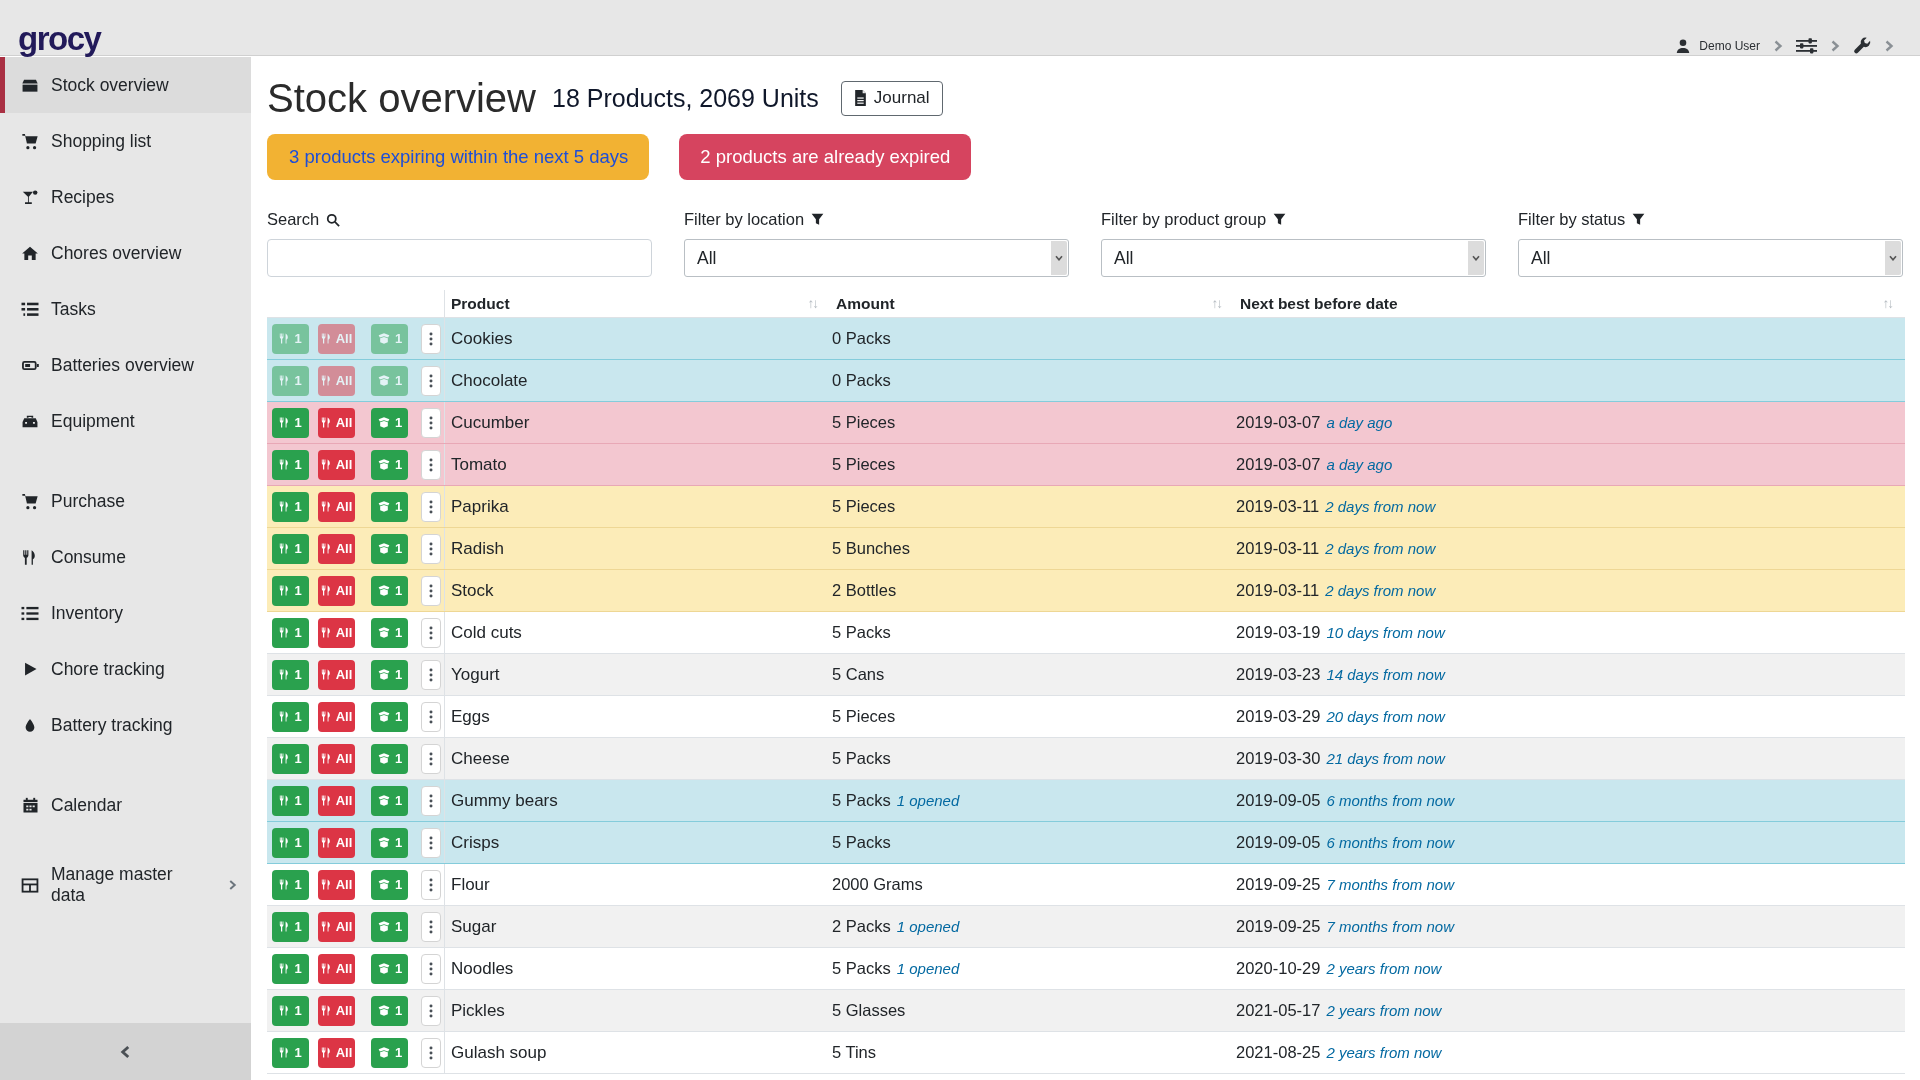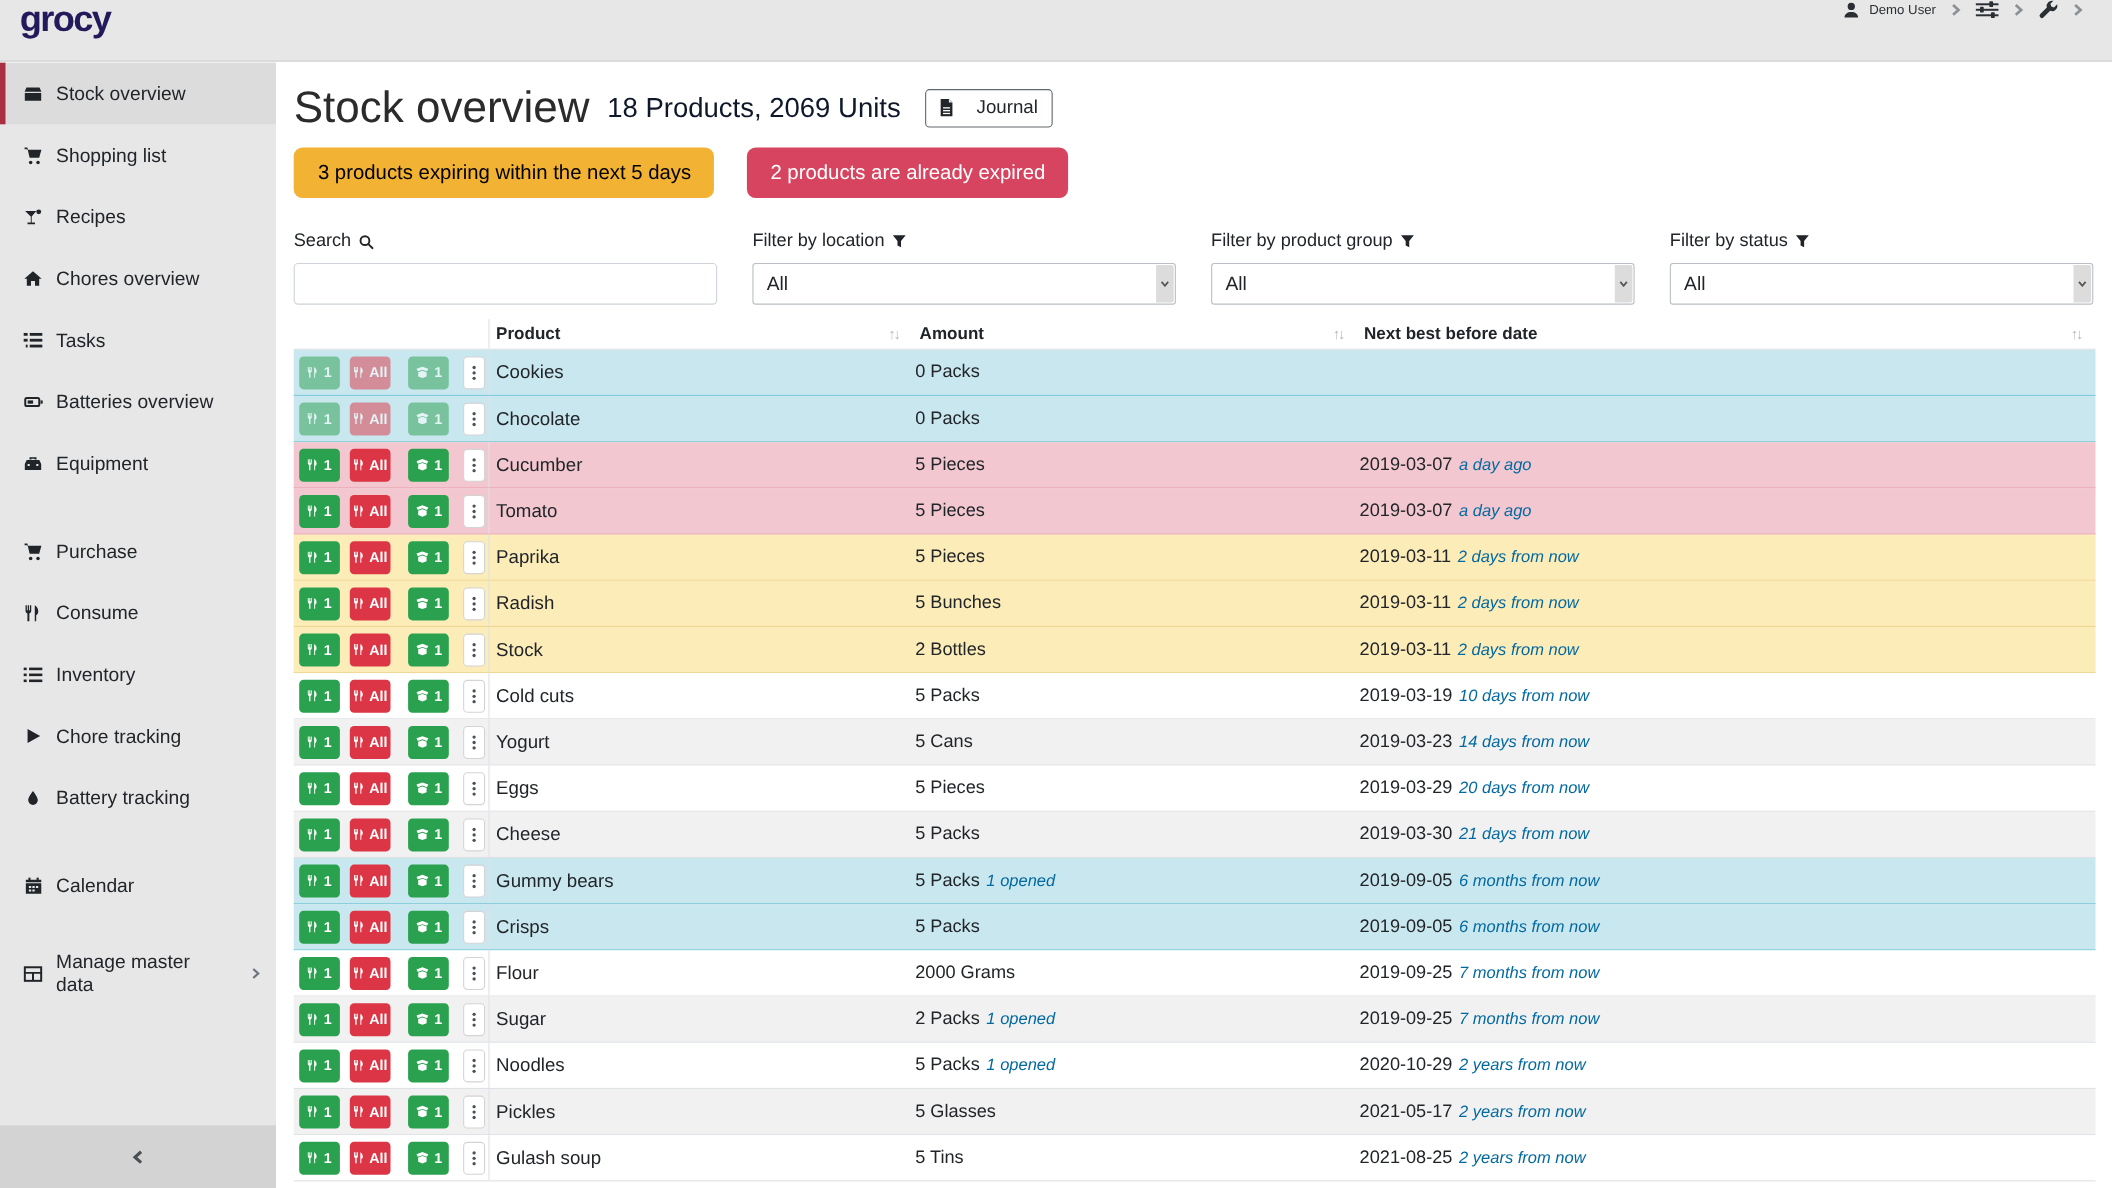--- a/index.html
+++ b/index.html
@@ -9,21 +9,21 @@
     font-family:"Liberation Sans","DejaVu Sans",sans-serif;
     -webkit-font-smoothing:antialiased;
   }
   svg{display:block;}
   button{font-family:inherit;cursor:pointer;}
 
   
   .navbar{
     position:absolute;top:0;left:0;width:1920px;height:56px;
     background:#e7e7e7;border-bottom:1px solid #d0d0d0;
-    display:flex;align-items:flex-start;justify-content:space-between;
+    display:flex;align-items:flex-end;justify-content:space-between;
     padding:0 26px 0 18px;box-sizing:border-box;z-index:5;
   }
   .brand{font-size:33px;font-weight:800;letter-spacing:-1.5px;color:#221a5a;line-height:1;}
   .user-area{display:flex;align-items:center;gap:13px;font-size:17px;color:#2b2f33;}
   .nav-chev{color:#8a9095;}
   .nav-ic{color:#2b2f33;}
   .nav-item{display:flex;align-items:center;gap:8px;background:none;border:none;padding:0;color:#2b2f33;font-size:12px;}
 
   
   .sidebar{
@@ -46,31 +46,31 @@
 
   
   .main{
     position:absolute;top:57px;left:251px;width:1669px;height:1023px;
     background:#ffffff;box-sizing:border-box;padding:18px 15px 0 16px;
   }
   .page-header{display:flex;align-items:center;gap:16px;height:46px;margin-bottom:13px;}
   .page-title{font-size:40px;font-weight:500;color:#2b2b2b;margin:0;line-height:1;}
   .page-subtitle{font-size:25px;font-weight:400;color:#0f172a;line-height:1;}
   .journal-btn{
-    display:flex;align-items:center;gap:21px;height:35px;padding:0 12px;
+    display:flex;align-items:center;gap:7px;height:35px;padding:0 12px;
     background:#fff;border:1px solid #60686f;border-radius:4px;
     font-size:17px;color:#212529;margin-left:6px;
   }
 
   .badges{display:flex;gap:30px;margin-bottom:29px;}
   .badge{
     height:46px;line-height:46px;padding:0 21px;border-radius:8px;
     font-size:18.5px;font-weight:500;border:none;white-space:nowrap;
   }
-  .badge.warning{background:#f2b233;color:#000000;padding-left:22px;}
+  .badge.warning{background:#f2b233;color:#1d4ed8;padding-left:22px;}
   .badge.danger{background:#d6445f;color:#ffffff;}
   .badge.info{background:#2ba4b5;color:#ffffff;}
 
   
   .filters{display:grid;grid-template-columns:repeat(4,385px);column-gap:32px;margin-bottom:13px;}
   .filter-label{display:flex;align-items:center;gap:7px;font-size:16.5px;color:#212529;height:21px;margin-bottom:9px;}
   .filter-label .f-ic{color:#212529;}
   .text-input{
     height:38px;border:1px solid #ced4da;border-radius:4px;background:#fff;
     font-size:17px;padding:0 12px;box-sizing:border-box;width:100%;outline:none;color:#212529;

